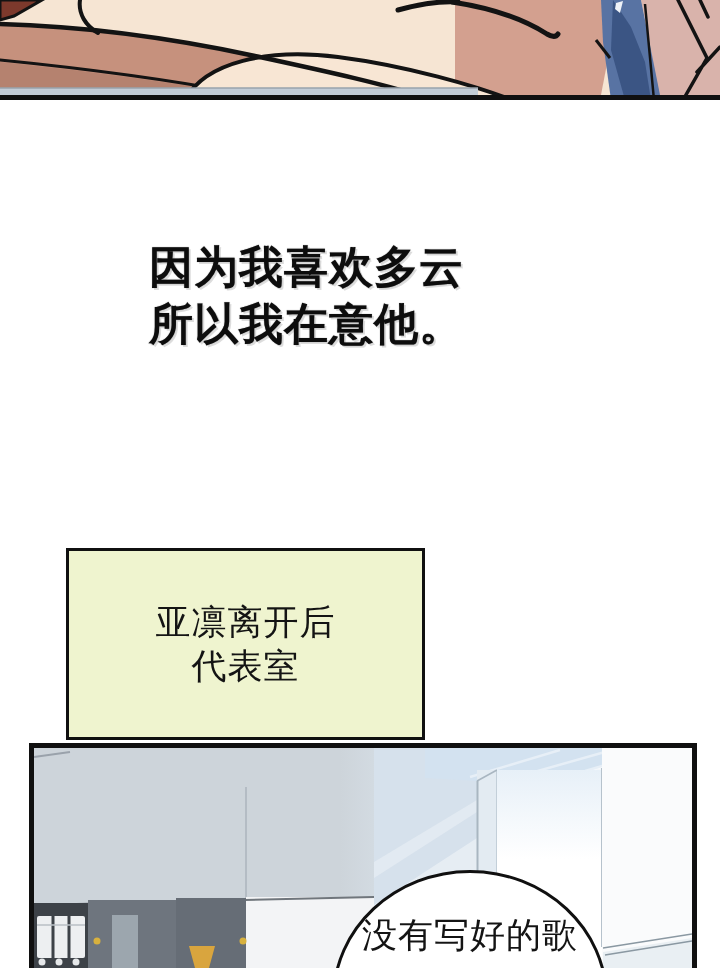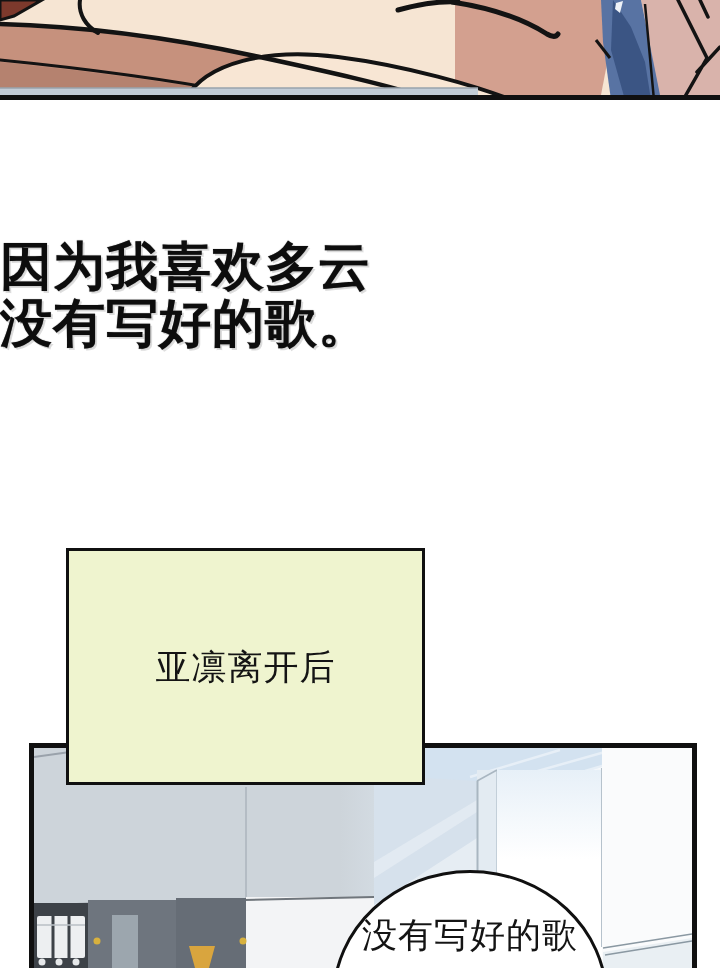--- a/index.html
+++ b/index.html
@@ -5,31 +5,31 @@
   html,body{margin:0;padding:0;background:#ffffff;}
   .page{
     position:relative;width:720px;height:968px;overflow:hidden;background:#ffffff;
     font-family:"Liberation Sans","DejaVu Sans",sans-serif;
   }
   .abs{position:absolute;}
   
   .panel-top{left:0;top:0;width:720px;height:100px;}
   
   .narration{
-    left:0;top:238px;width:613px;text-align:left;
-    font-size:52px;line-height:57px;font-weight:bold;color:#0d0d0d;
+    left:0;top:238px;width:613px;text-align:center;
+    font-size:44px;line-height:57px;font-weight:bold;color:#0d0d0d;
     letter-spacing:1px;
     text-shadow:0 0 1px rgba(20,20,20,.65), 2px 2px 0 rgba(120,120,120,.25);
     white-space:nowrap;
   }
   
   .panel-bottom{left:0;top:740px;width:720px;height:228px;}
   
   .caption-box{
-    left:66px;top:548px;width:359px;height:237px;box-sizing:border-box;
+    left:66px;top:548px;width:359px;height:192px;box-sizing:border-box;
     background:#eff4cf;border:3px solid #101010;z-index:4;
     display:flex;flex-direction:column;align-items:center;justify-content:center;
     font-size:35px;line-height:44px;color:#141414;letter-spacing:1px;
     text-align:center;
   }
   
   .speech-bubble{
     left:332px;top:870px;width:276px;height:258px;box-sizing:border-box;
     background:#ffffff;border:3px solid #101010;border-radius:50%;z-index:5;
     text-align:center;color:#141414;
@@ -73,21 +73,21 @@
       <path d="M596,40 L610,58" stroke="#131313" stroke-width="3" fill="none"></path>
 
       <rect x="0" y="88" width="478" height="12" fill="#c2ccd6"></rect>
       <path d="M0,88 L478,88" stroke="#99a3ad" stroke-width="1.5"></path>
       <rect x="0" y="95" width="720" height="5" fill="#101010"></rect>
     </svg>
   </div>
 
   <div class="abs narration">
     <span class="txt-line">因为我喜欢多云</span>
-    <span class="txt-line">没有写好的歌。</span>
+    <span class="txt-line">所以我在意他。</span>
   </div>
 
   <div class="abs panel-bottom">
     <svg width="720" height="228" viewBox="0 740 720 228" aria-hidden="true">
       <defs>
         <clipPath id="panelClip">
             <rect x="34" y="748" width="658" height="220"></rect>
           </clipPath>
         <linearGradient id="gBright" x1="0" y1="0" x2="0" y2="1">
           <stop offset="0" stop-color="#e7f0f8"></stop>
@@ -147,19 +147,20 @@
         <circle cx="243" cy="941" r="3.5" fill="#d8b13e"></circle>
         <path d="M189,946 L215,946 L209,968 L195,968 Z" fill="#d9a53e"></path>
       </g>
 
       <path d="M31.5,970 L31.5,745.5 L694.5,745.5 L694.5,970" fill="none" stroke="#101010" stroke-width="5"></path>
     </svg>
   </div>
 
   <div class="abs caption-box">
     <span class="txt-line">亚凛离开后</span>
+    <span class="txt-line">代表室</span>
   </div>
 
   <div class="abs speech-bubble">
     <span class="txt-line">没有写好的歌</span>
   </div>
 
 </div>
 
 </body></html>

